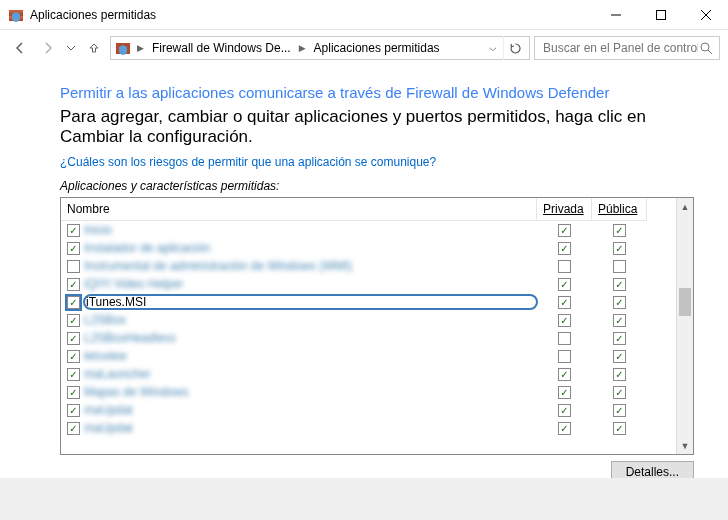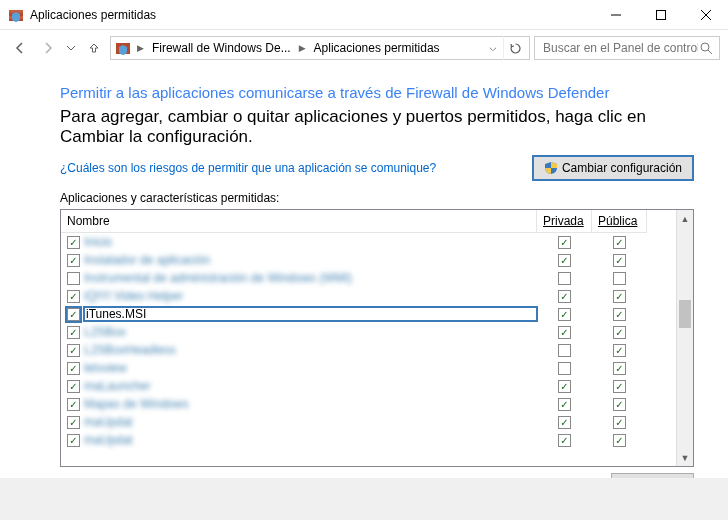--- a/index.html
+++ b/index.html
@@ -26,35 +26,35 @@
 .searchbox .sicon { color: #777; }
 
 .content { padding: 10px 34px 0 60px; }
 .heading { color: #3b82f6; font-size: 15px; margin: 8px 0 6px; }
 .subtext { font-size: 17px; margin-bottom: 8px; }
 .row1 { display: flex; align-items: center; justify-content: space-between; margin-bottom: 10px; }
 .link { color: #0066cc; font-size: 12px; }
 .changebtn { border: 2px solid #3a7ab8; background: #e1e1e1; padding: 4px 10px; display: flex; align-items: center; gap: 4px; font-size: 12px; }
 .shield { width: 14px; height: 14px; }
 
-.tablelabel { font-size: 12px; margin-bottom: 4px; }
+.tablelabel { font-size: 12px; margin-bottom: 4px; font-style: italic; }
 .tablewrap { border: 1px solid #828790; height: 258px; display: flex; gap: 29px; }
 .tablemain { flex: 1; display: flex; flex-direction: column; }
 .thead { display: flex; background: #fff; border-bottom: 1px solid #e5e5e5; }
 .th { padding: 4px 6px; font-size: 12px; border-right: 1px solid #e5e5e5; }
 .th.name { flex: 1; }
 .th.col { width: 55px; text-align: left; text-decoration: underline; }
 .tbody { flex: 1; overflow: hidden; }
 .trow { display: flex; align-items: center; height: 18px; padding-left: 6px; }
 .trow .chk { width: 13px; height: 13px; border: 1px solid #888; margin-right: 4px; display: flex; align-items: center; justify-content: center; font-size: 10px; color: #1a6b1a; background: #fff; flex-shrink: 0; }
 .trow .nm { flex: 1; font-size: 12px; overflow: hidden; white-space: nowrap; }
 .trow .nm.blur { filter: blur(2.5px); color: #4a88b5; }
 .trow .cc { width: 55px; display: flex; justify-content: center; }
 .trow .cc .chk { margin: 0; }
-.trow.hl .nm { outline: 2px solid #3a7ab8; outline-offset: -1px; padding: 0 2px;}
+.trow.hl .nm { outline: 2px solid #3a7ab8; outline-offset: -1px; padding: 0 2px; border-radius: 7px;}
 .trow.hl .chk.first { outline: 2px solid #3a7ab8; outline-offset: 0px;}
 .vscroll { width: 17px; background: #f0f0f0; border-left: 1px solid #ddd; position: relative; }
 .vscroll .up, .vscroll .down { height: 17px; display: flex; align-items: center; justify-content: center; color: #606060; font-size: 9px; }
 .vscroll .down { position: absolute; bottom: 0; width: 100%; }
 .vscroll .thumb { position: absolute; left: 2px; right: 2px; top: 90px; height: 28px; background: #c2c2c2; }
 
 .btnrow { display: flex; justify-content: flex-end; gap: 6px; margin-top: 6px; }
 .btn { border: 1px solid #adadad; background: #e1e1e1; padding: 3px 14px; font-size: 12px; min-width: 72px; text-align: left; }
 .btn.disabled { color: #838383; }
 
@@ -135,28 +135,20 @@
         <line x1="8" y1="8" x2="12" y2="12" stroke="#777"></line>
       </svg>
   </div>
 </div>
 
 <div class="content">
   <div class="heading">Permitir a las aplicaciones comunicarse a través de Firewall de Windows Defender</div>
   <div class="subtext">Para agregar, cambiar o quitar aplicaciones y puertos permitidos, haga clic en Cambiar la configuración.</div>
   <div class="row1">
     <span class="link">¿Cuáles son los riesgos de permitir que una aplicación se comunique?</span>
-    <div class="changebtn">
-      <svg class="shield" viewBox="0 0 14 14">
-          <path d="M7 1 L13 3 L13 7 Q13 12 7 13 Q1 12 1 7 L1 3 Z" fill="#3a7ab8"></path>
-          <path d="M7 1 L13 3 L13 7 L7 7 Z" fill="#f7c94b"></path>
-          <path d="M7 7 L7 13 Q1 12 1 7 Z" fill="#f7c94b"></path>
-        </svg>
-      <span>Cambiar configuración</span>
-    </div>
   </div>
   <div class="tablelabel">Aplicaciones y características permitidas:</div>
   <div class="tablewrap">
     <div class="tablemain">
       <div class="thead">
         <div class="th name">Nombre</div>
         <div class="th col">Privada</div>
         <div class="th col">Pública</div>
       </div>
       <div class="tbody" id="tbody">

